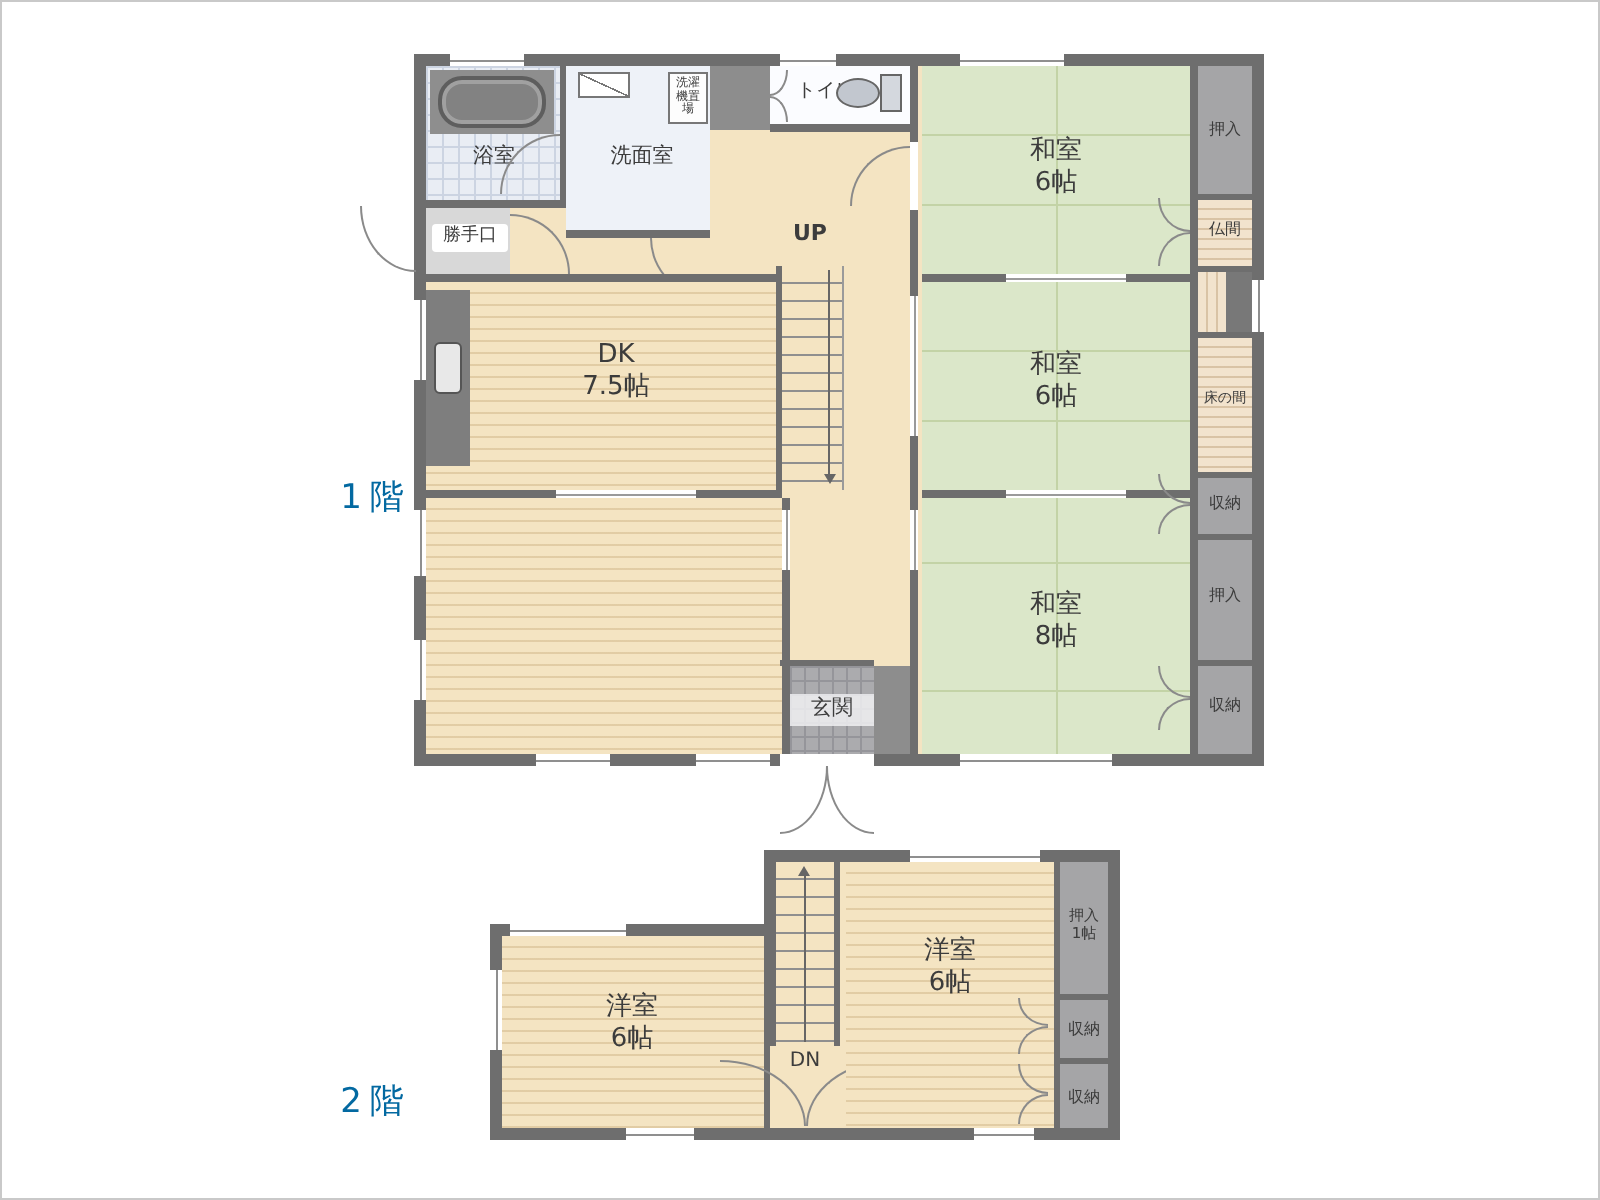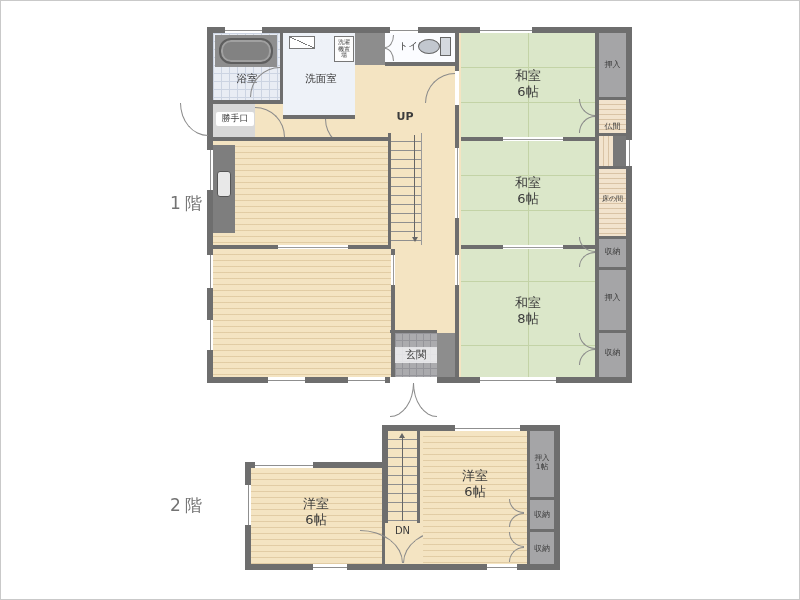--- a/index.html
+++ b/index.html
@@ -44,21 +44,21 @@
   .arc-hbl{border-top-right-radius:100%;border-top-width:1px;border-right-width:1px;}
   .arc-hbr{border-top-left-radius:100%;border-top-width:1px;border-left-width:1px;}
   .win-h{position:absolute;background:#fff;}
   .win-h::after{content:"";position:absolute;left:0;right:0;top:50%;height:1px;background:#8f8f8f;}
   .win-v{position:absolute;background:#fff;}
   .win-v::after{content:"";position:absolute;top:0;bottom:0;left:50%;width:1px;background:#8f8f8f;}
   .slide-h{position:absolute;background:#fff;}
   .slide-h::after{content:"";position:absolute;left:0;right:0;top:50%;height:1px;background:#9a9a9a;}
   .slide-v{position:absolute;background:#fff;}
   .slide-v::after{content:"";position:absolute;top:0;bottom:0;left:50%;width:1px;background:#9a9a9a;}
-  .floorlabel{font-size:17px;letter-spacing:4px;color:#737373;}
+  .floorlabel{font-size:17px;letter-spacing:4px;color:#0369a1;margin-top:46px;}
   .rname{font-size:13px;}
   .sm{font-size:8px;}
   .arrowline{position:absolute;width:1px;background:#666;}
   .tri-down{position:absolute;width:0;height:0;border-left:3px solid transparent;
       border-right:3px solid transparent;border-top:5px solid #666;}
   .tri-up{position:absolute;width:0;height:0;border-left:3px solid transparent;
       border-right:3px solid transparent;border-bottom:5px solid #666;}
 </style>
 </head>
 <body>
@@ -104,20 +104,24 @@
     <div class="abs" style="left:0;top:71px;width:42px;height:33px;background:#d8d8d8;"></div>
     <div class="lbl" style="left:3px;top:79px;width:38px;height:14px;font-size:9px;background:#fff;
          border-radius:2px;">勝手口</div>
     <div class="arc arc-hbl" style="left:42px;top:74px;width:30px;height:30px;"></div>
 
     <div class="wall" style="left:0;top:104px;width:178px;height:4px;"></div>
     <div class="abs planks" style="left:0;top:108px;width:175px;height:104px;"></div>
     <div class="abs" style="left:0;top:112px;width:22px;height:88px;background:#7e7e7e;"></div>
     <div class="abs" style="left:4px;top:138px;width:14px;height:26px;background:#e8e8e8;border:1px solid #555;
          border-radius:3px;"></div>
+    <div class="lbl" style="left:40px;top:130px;width:110px;height:46px;">
+      <span class="rname">DK</span>
+      <span class="rname">7.5帖</span>
+    </div>
     <div class="wall" style="left:0;top:212px;width:178px;height:4px;"></div>
     <div class="slide-h" style="left:65px;top:212px;width:70px;height:4px;"></div>
 
     <div class="abs planks" style="left:0;top:216px;width:178px;height:128px;"></div>
     <div class="wall" style="left:178px;top:216px;width:4px;height:6px;"></div>
     <div class="slide-v" style="left:178px;top:222px;width:4px;height:30px;"></div>
     <div class="wall" style="left:178px;top:252px;width:4px;height:92px;"></div>
 
     <div class="stairs" style="left:175px;top:100px;width:34px;height:112px;
          border-left:3px solid #6e6e6e;border-right:1px solid #9a9a9a;">
@@ -154,21 +158,21 @@
     <div class="abs tatami t8" style="left:248px;top:216px;width:134px;height:128px;"></div>
     <div class="lbl" style="left:270px;top:255px;width:90px;height:46px;">
       <span class="rname">和室</span>
       <span class="rname">8帖</span>
     </div>
 
     <div class="closet" style="left:382px;top:0;width:31px;height:64px;"></div>
     <div class="lbl sm" style="left:386px;top:26px;width:27px;height:12px;">押入</div>
 
     <div class="closet wood-h" style="left:382px;top:64px;width:31px;height:36px;border-top:3px solid #6e6e6e;"></div>
-    <div class="lbl sm" style="left:386px;top:76px;width:27px;height:12px;margin-top:12px;">仏間</div>
+    <div class="lbl sm" style="left:386px;top:76px;width:27px;height:12px;">仏間</div>
     <div class="arc arc-htr" style="left:366px;top:66px;width:16px;height:17px;"></div>
     <div class="arc arc-hbr" style="left:366px;top:83px;width:16px;height:17px;"></div>
 
     <div class="closet wood-v" style="left:382px;top:100px;width:18px;height:33px;border-top:3px solid #6e6e6e;"></div>
     <div class="abs" style="left:400px;top:100px;width:13px;height:33px;background:#787878;border-top:3px solid #6e6e6e;"></div>
 
     <div class="closet wood-h" style="left:382px;top:133px;width:31px;height:70px;border-top:3px solid #6e6e6e;"></div>
     <div class="lbl" style="left:386px;top:160px;width:27px;height:12px;font-size:7px;">床の間</div>
 
     <div class="closet" style="left:382px;top:203px;width:31px;height:31px;border-top:3px solid #6e6e6e;"></div>

